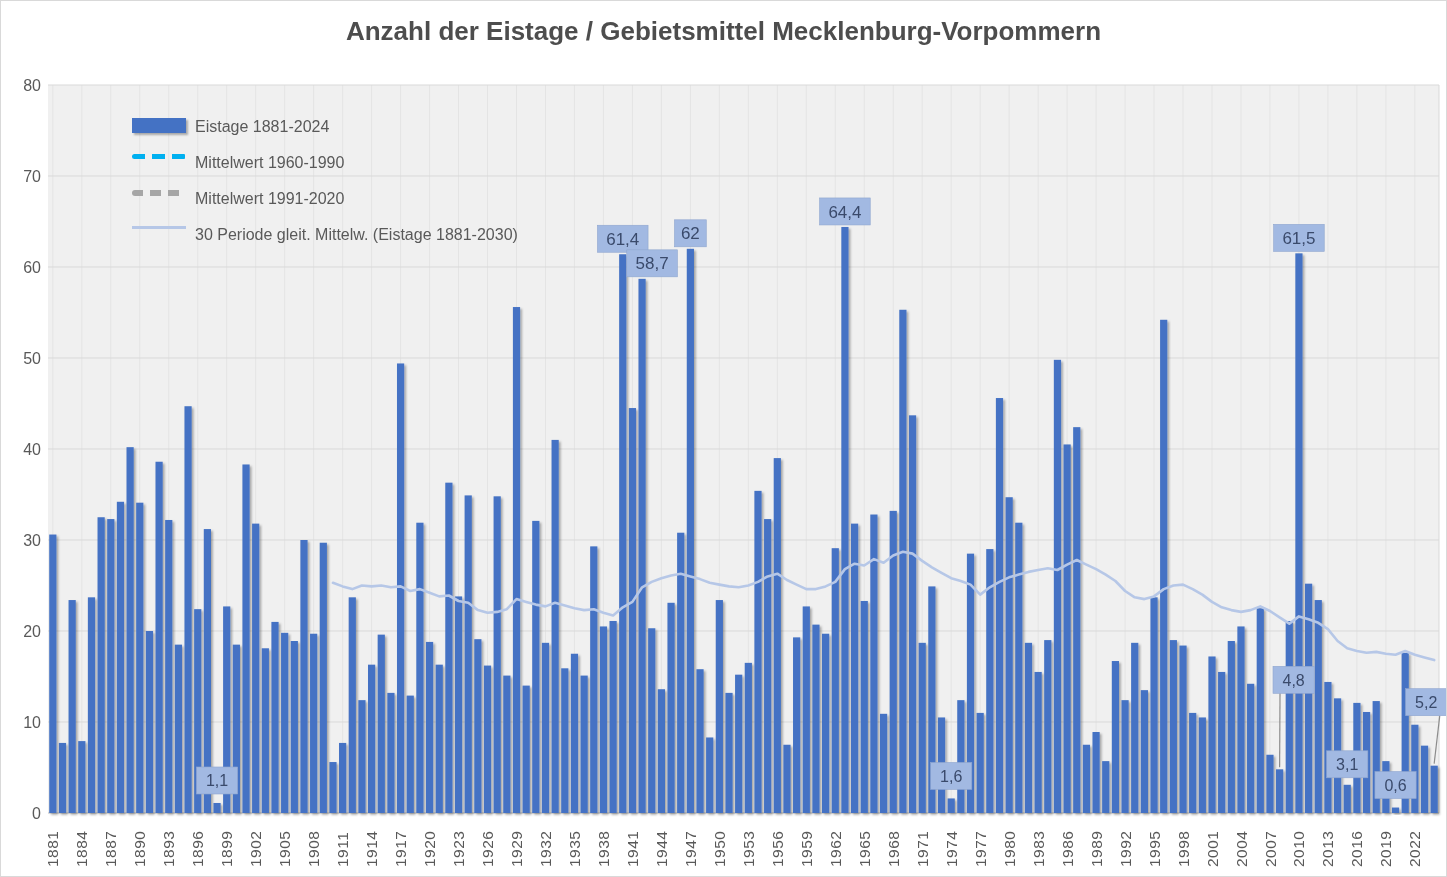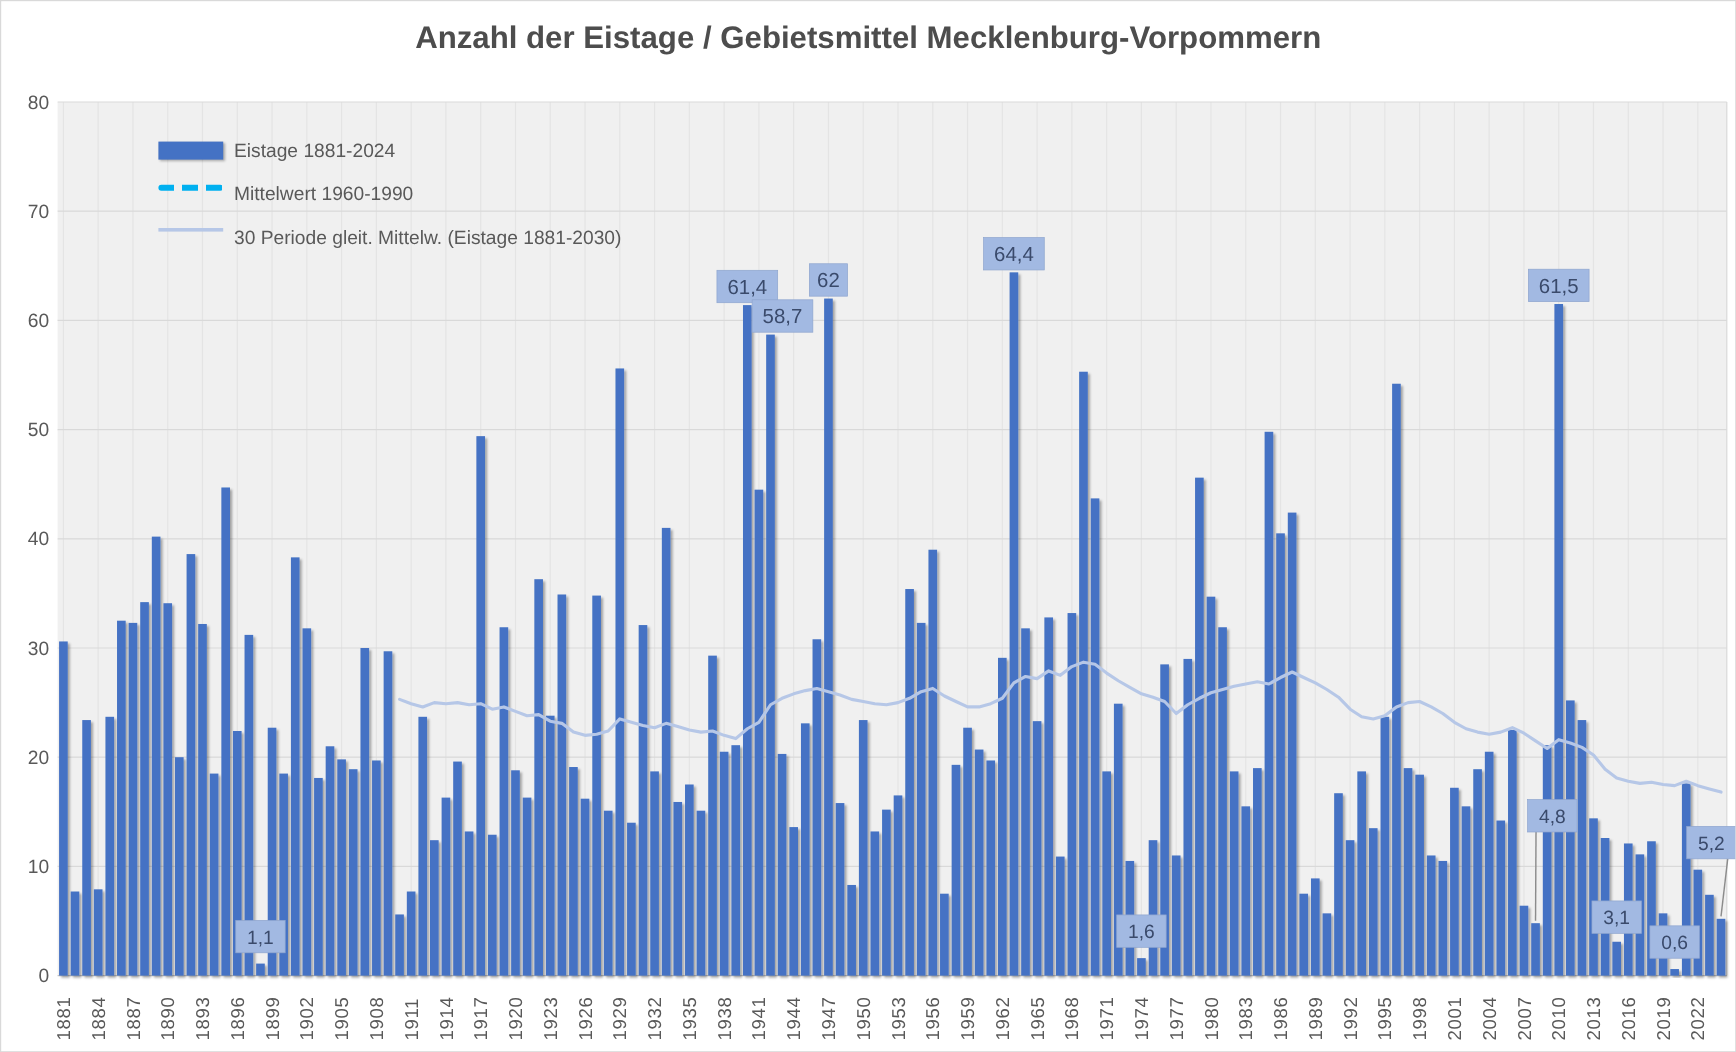--- a/index.html
+++ b/index.html
@@ -337,17 +337,21 @@
   <div class="legend">
     <div class="legend-row">
       <span class="sw sw-bar"></span>
       <span class="legend-label">Eistage 1881-2024</span>
     </div>
     <div class="legend-row">
       <span class="sw sw-cyan"></span>
       <span class="legend-label">Mittelwert 1960-1990</span>
     </div>
     <div class="legend-row">
+      <span class="sw sw-gray"></span>
+      <span class="legend-label">Mittelwert 1991-2020</span>
+    </div>
+    <div class="legend-row">
       <span class="sw sw-line"></span>
       <span class="legend-label">30 Periode gleit. Mittelw. (Eistage 1881-2030)</span>
     </div>
   </div>
 </div>
 
 </body></html>

